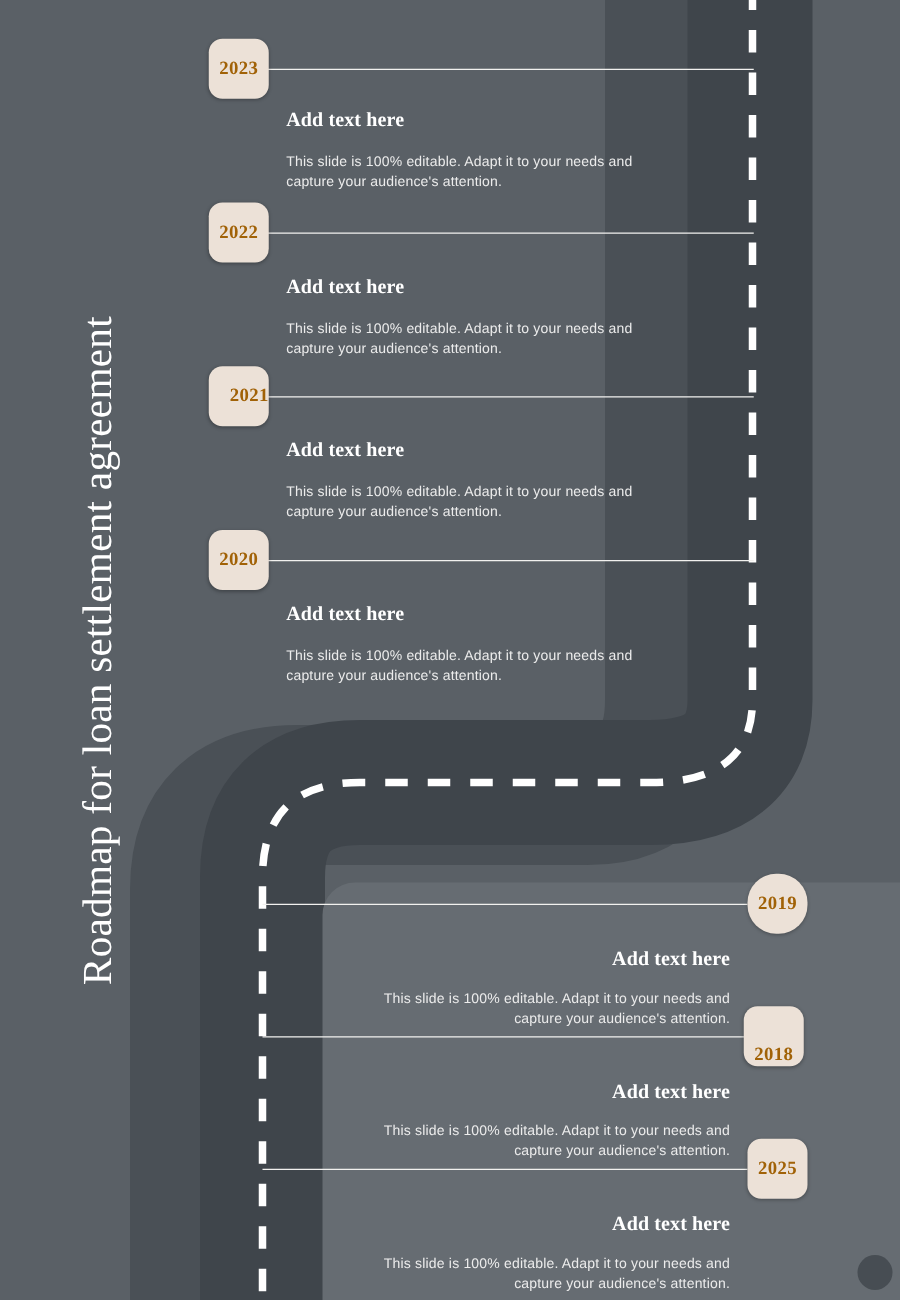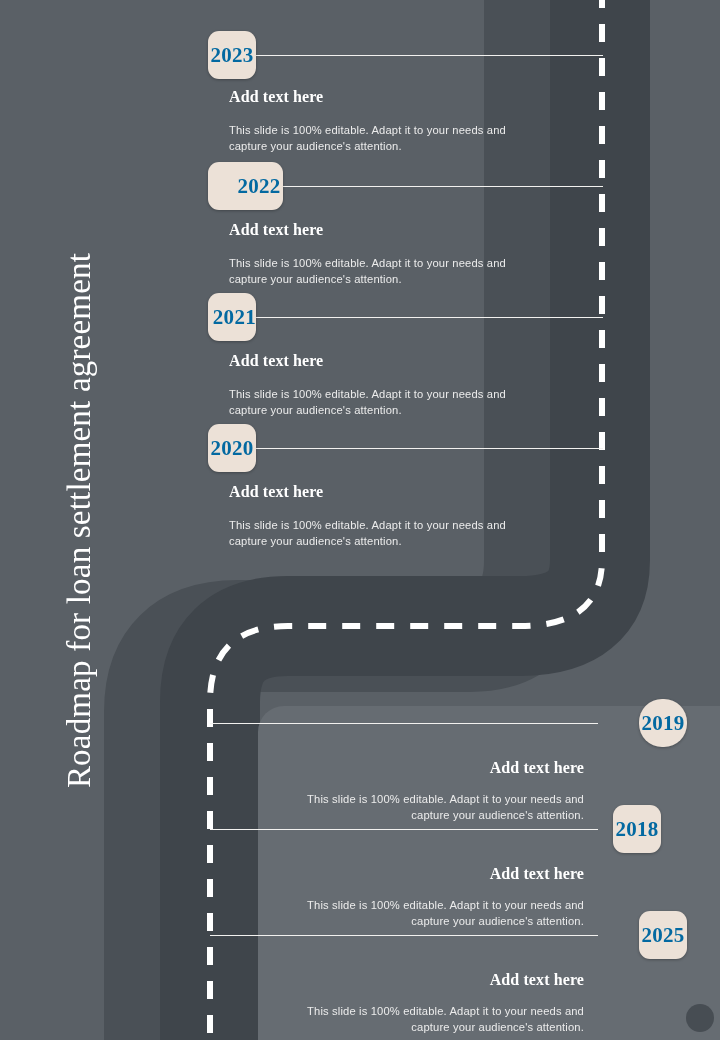--- a/index.html
+++ b/index.html
@@ -67,26 +67,25 @@
   .badge {
     position: absolute;
     width: 48px;
     height: 48px;
     border-radius: 11px;
     background: #ece1d7;
     box-shadow: 0 1px 3px rgba(0,0,0,0.28);
     display: flex;
     align-items: center;
     justify-content: center;
-    color: #0369a1;
+    color: #a16207;
     font-family: "Liberation Serif", serif;
     font-weight: 700;
-    font-size: 21px;
+    font-size: 15px;
     letter-spacing: 0.3px;
-    margin-left: 41px;
   }
   .rule {
     position: absolute;
     height: 1px;
     background: #f2f1ef;
   }
   .heading {
     position: absolute;
     color: #ffffff;
     font-family: "Liberation Serif", serif;
@@ -157,21 +156,21 @@
     <div class="rule" style="left:213px; top:55px; width:390px;"></div>
     <div class="badge" style="left:167px; top:31px;">
       <span>2023</span>
     </div>
     <div class="heading" style="left:229px; top:61px;">Add text here</div>
     <div class="body left" style="left:229px; top:89px; width:300px;">This slide is 100% editable. Adapt it to your needs and capture your audience's attention.</div>
   </div>
 
   <div class="ms">
     <div class="rule" style="left:213px; top:186px; width:390px;"></div>
-    <div class="badge" style="left:167px; top:162px;padding-left:27px;">
+    <div class="badge" style="left:167px; top:162px;">
       <span>2022</span>
     </div>
     <div class="heading" style="left:229px; top:194px;">Add text here</div>
     <div class="body left" style="left:229px; top:222px; width:300px;">This slide is 100% editable. Adapt it to your needs and capture your audience's attention.</div>
   </div>
 
   <div class="ms">
     <div class="rule" style="left:213px; top:317px; width:390px;"></div>
     <div class="badge" style="left:167px; top:293px;justify-content:flex-end;">
       <span>2021</span>
@@ -193,21 +192,21 @@
     <div class="rule" style="left:210px; top:723px; width:388px;"></div>
     <div class="badge" style="left:598px; top:699px;border-radius:23px;">
       <span>2019</span>
     </div>
     <div class="heading right" style="left:284px; top:732px; width:300px;">Add text here</div>
     <div class="body right" style="left:284px; top:758px; width:300px;">This slide is 100% editable. Adapt it to your needs and capture your audience's attention.</div>
   </div>
 
   <div class="ms">
     <div class="rule" style="left:210px; top:829px; width:388px;"></div>
-    <div class="badge" style="left:572px; top:805px;">
+    <div class="badge" style="left:595px; top:805px;align-items:flex-end;">
       <span>2018</span>
     </div>
     <div class="heading right" style="left:284px; top:838px; width:300px;">Add text here</div>
     <div class="body right" style="left:284px; top:864px; width:300px;">This slide is 100% editable. Adapt it to your needs and capture your audience's attention.</div>
   </div>
 
   <div class="ms">
     <div class="rule" style="left:210px; top:935px; width:388px;"></div>
     <div class="badge" style="left:598px; top:911px;">
       <span>2025</span>

